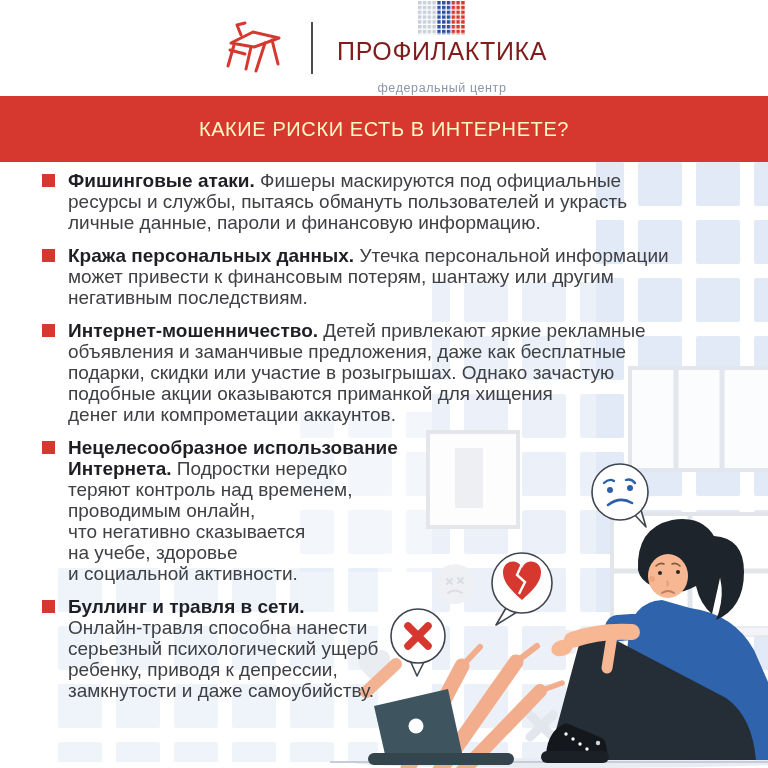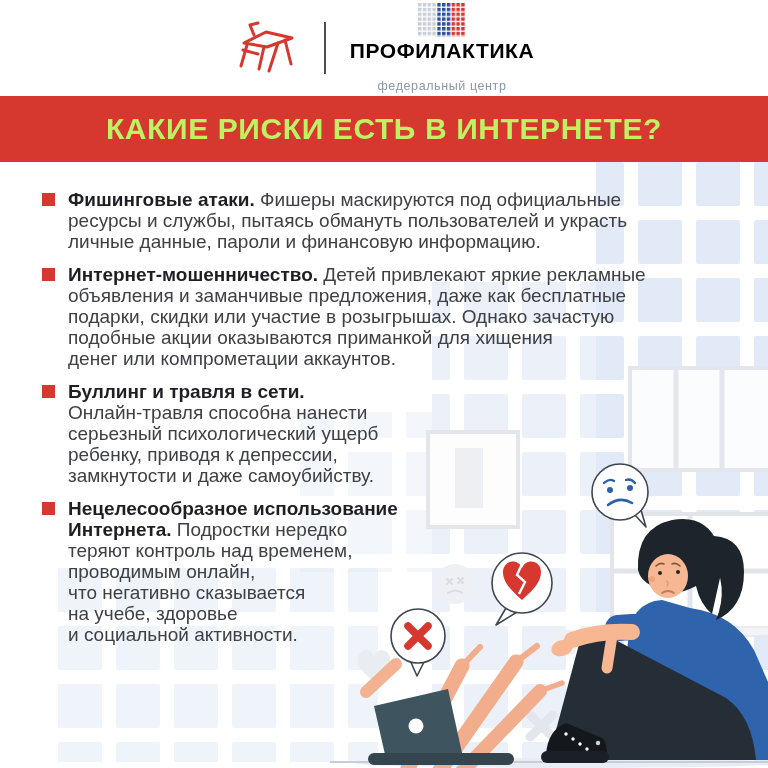--- a/index.html
+++ b/index.html
@@ -10,34 +10,34 @@
     -webkit-font-smoothing:antialiased;
   }
   
   .header{
     height:96px;display:flex;align-items:center;justify-content:center;
     gap:24px;background:#ffffff;position:relative;z-index:3;
   }
   .chair-logo{display:flex;align-items:center;}
   .brand-divider{width:2px;height:52px;background:#4d4d4f;}
   .brand-block{display:flex;flex-direction:column;align-items:center;line-height:1.05;}
-  .brand-name{color:#000000;font-weight:700;font-size:21px;letter-spacing:.6px;margin-top:3px;}
+  .brand-name{color:#7f1d1d;font-weight:400;font-size:25px;letter-spacing:.6px;margin-top:3px;}
   .brand-sub{color:#8a97a8;font-size:12.5px;letter-spacing:.6px;margin-top:18px;}
   
   .banner{
     height:66px;background:#d6372e;display:flex;align-items:center;justify-content:center;
     position:relative;z-index:3;
   }
   .banner-title{
-    color:#bef264;font-size:30px;font-weight:700;letter-spacing:.6px;white-space:nowrap;
+    color:#fef9c3;font-size:20px;font-weight:400;letter-spacing:.6px;white-space:nowrap;
   }
   
   .content{position:relative;height:606px;}
   .scene{position:absolute;left:0;top:0;z-index:1;}
-  .risks{position:relative;z-index:2;padding:27px 36px 0 36px;}
+  .risks{position:relative;z-index:2;padding:8px 36px 0 36px;}
   .risk{display:flex;margin-bottom:12px;}
   .bullet{flex:0 0 13px;width:13px;height:13px;background:#d6372e;margin:4px 13px 0 6px;}
   .risk-text{
     font-size:19px;line-height:21px;color:#3f4044;white-space:pre-line;max-width:660px;
   }
   .risk-text .rt{font-weight:700;color:#1e1f24;}
 </style>
 </head>
 <body>
 
@@ -202,39 +202,45 @@
 
   <div class="risks">
     <div class="risk">
       <span class="bullet"></span>
       <div class="risk-text"><span class="rt">Фишинговые атаки.</span> <span>Фишеры маскируются под официальные
 ресурсы и службы, пытаясь обмануть пользователей и украсть
 личные данные, пароли и финансовую информацию.</span></div>
     </div>
     <div class="risk">
       <span class="bullet"></span>
+      <div class="risk-text"><span class="rt">Кража персональных данных.</span> <span>Утечка персональной информации
+может привести к финансовым потерям, шантажу или другим
+негативным последствиям.</span></div>
+    </div>
+    <div class="risk">
+      <span class="bullet"></span>
       <div class="risk-text"><span class="rt">Интернет-мошенничество.</span> <span>Детей привлекают яркие рекламные
 объявления и заманчивые предложения, даже как бесплатные
 подарки, скидки или участие в розыгрышах. Однако зачастую
 подобные акции оказываются приманкой для хищения
 денег или компрометации аккаунтов.</span></div>
-    </div>
-    <div class="risk">
-      <span class="bullet"></span>
-      <div class="risk-text"><span class="rt">Буллинг и травля в сети.</span><span>
-Онлайн-травля способна нанести
-серьезный психологический ущерб
-ребенку, приводя к депрессии,
-замкнутости и даже самоубийству.</span></div>
     </div>
     <div class="risk">
       <span class="bullet"></span>
       <div class="risk-text"><span class="rt">Нецелесообразное использование
 Интернета.</span> <span>Подростки нередко
 теряют контроль над временем,
 проводимым онлайн,
 что негативно сказывается
 на учебе, здоровье
 и социальной активности.</span></div>
     </div>
+    <div class="risk">
+      <span class="bullet"></span>
+      <div class="risk-text"><span class="rt">Буллинг и травля в сети.</span><span>
+Онлайн-травля способна нанести
+серьезный психологический ущерб
+ребенку, приводя к депрессии,
+замкнутости и даже самоубийству.</span></div>
+    </div>
   </div>
 
 </div>
 
 </body></html>

